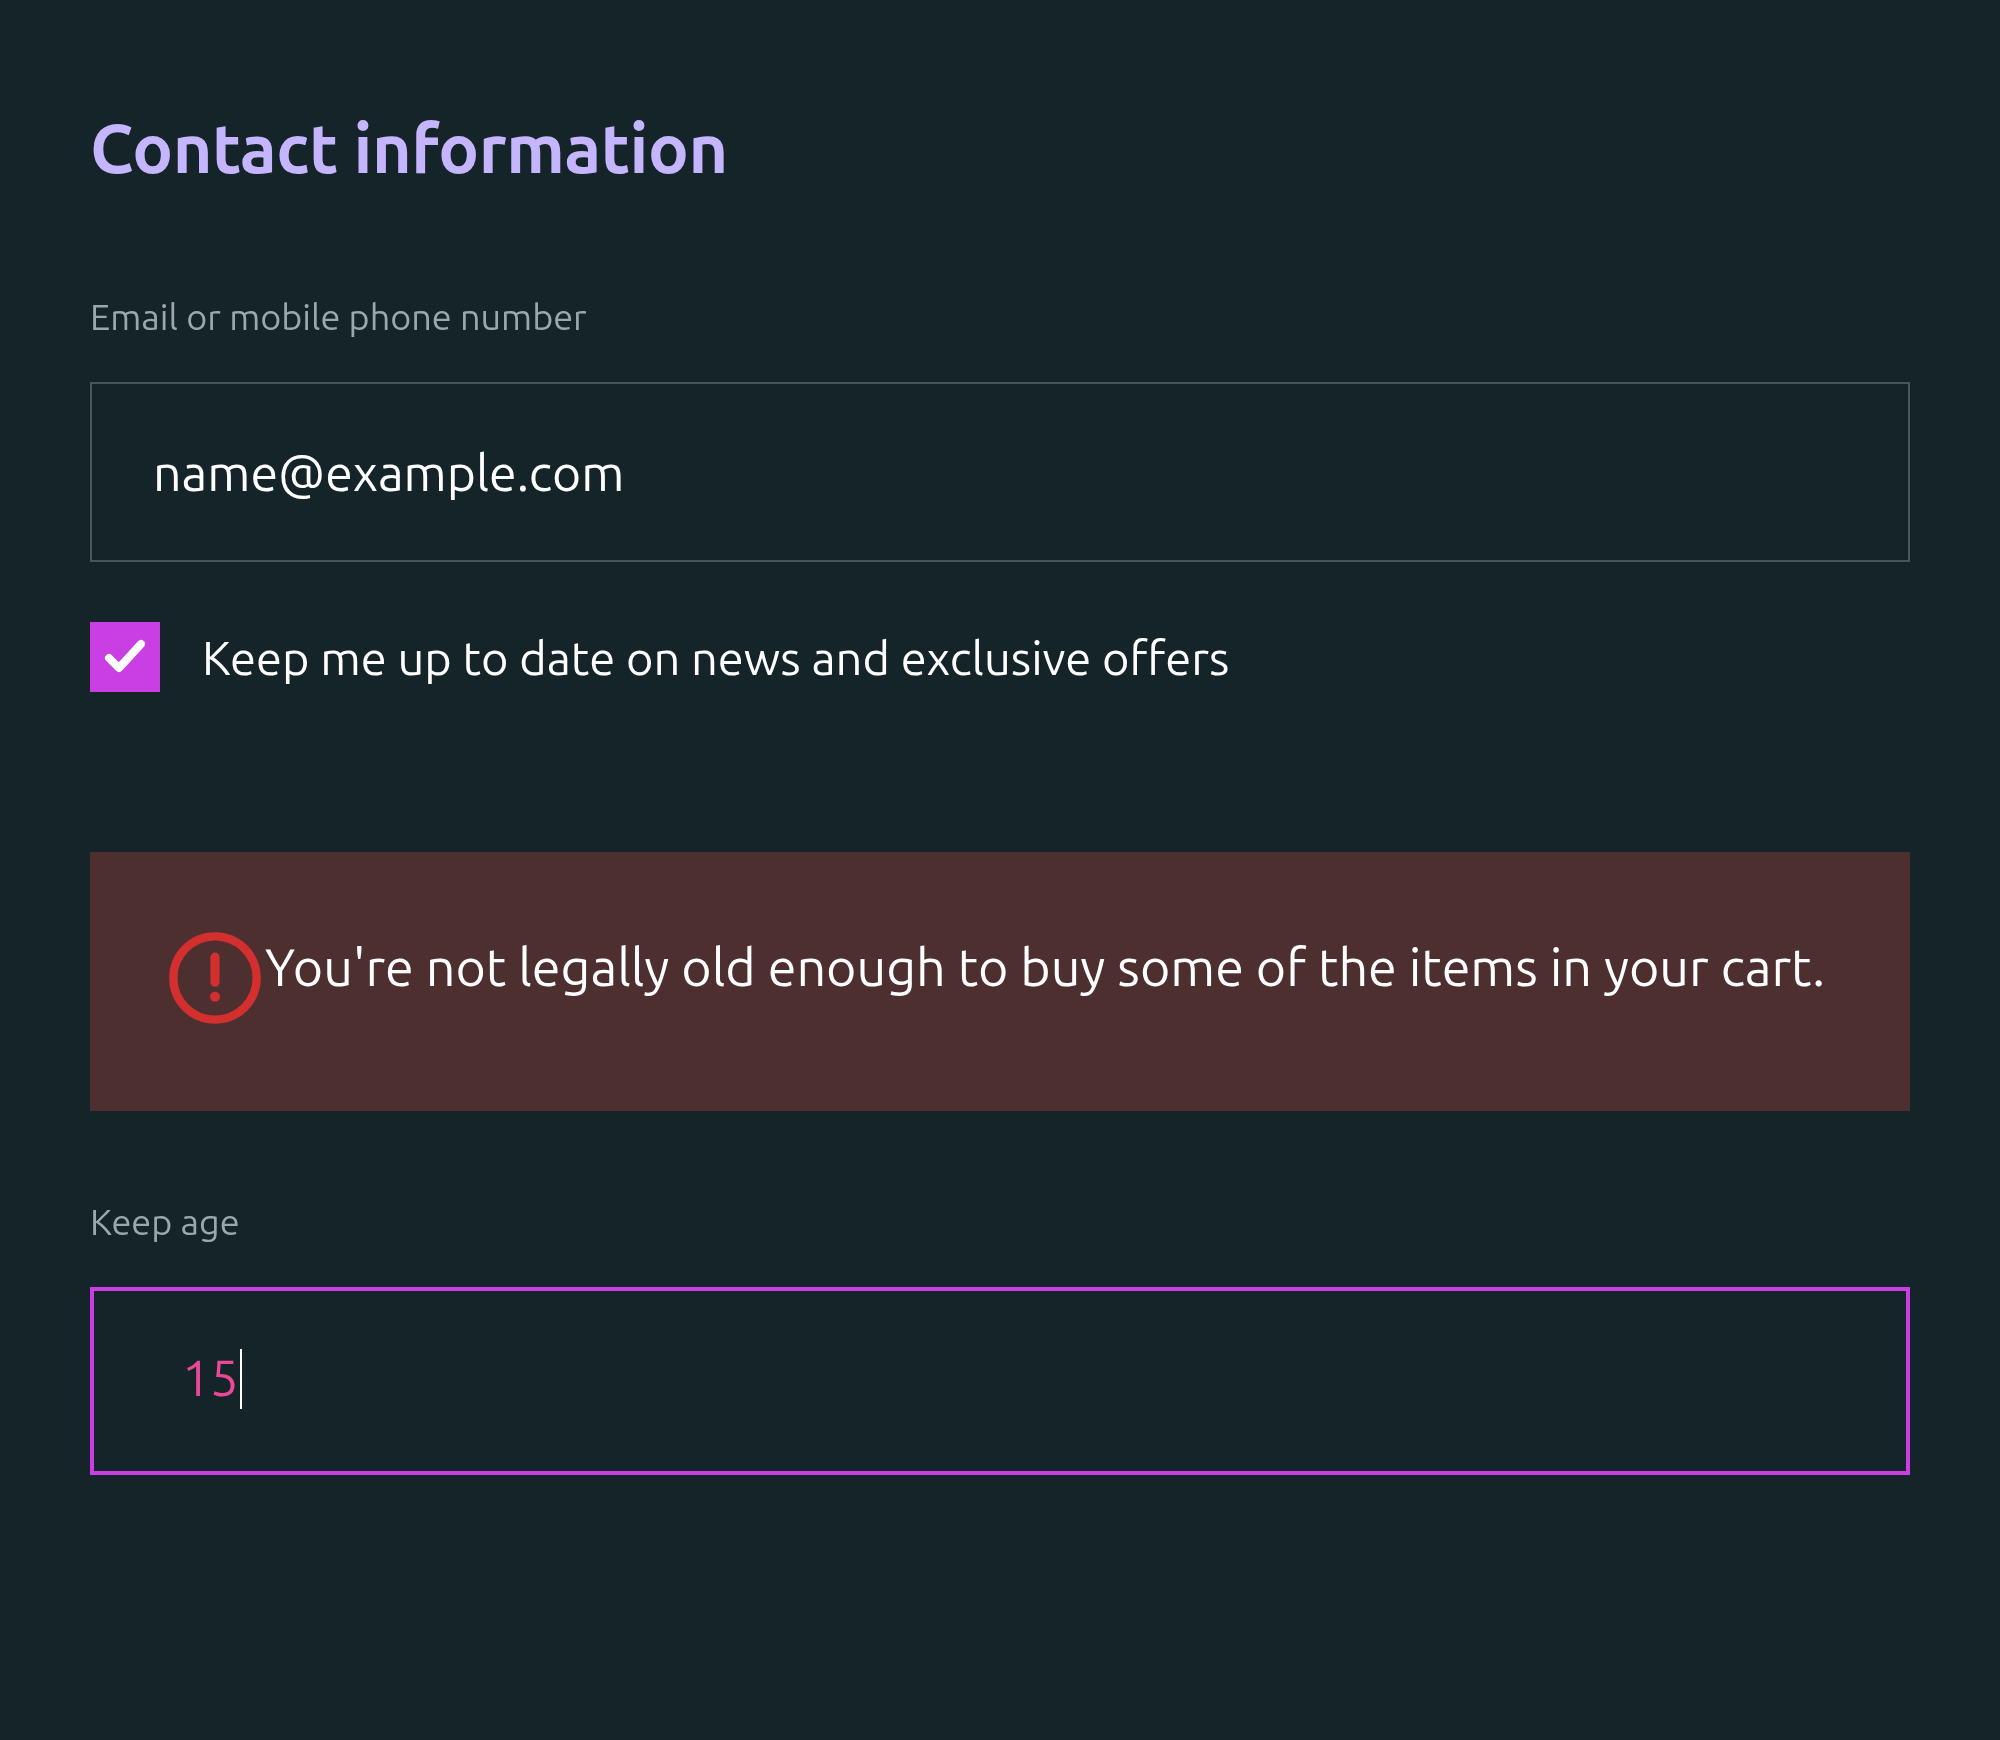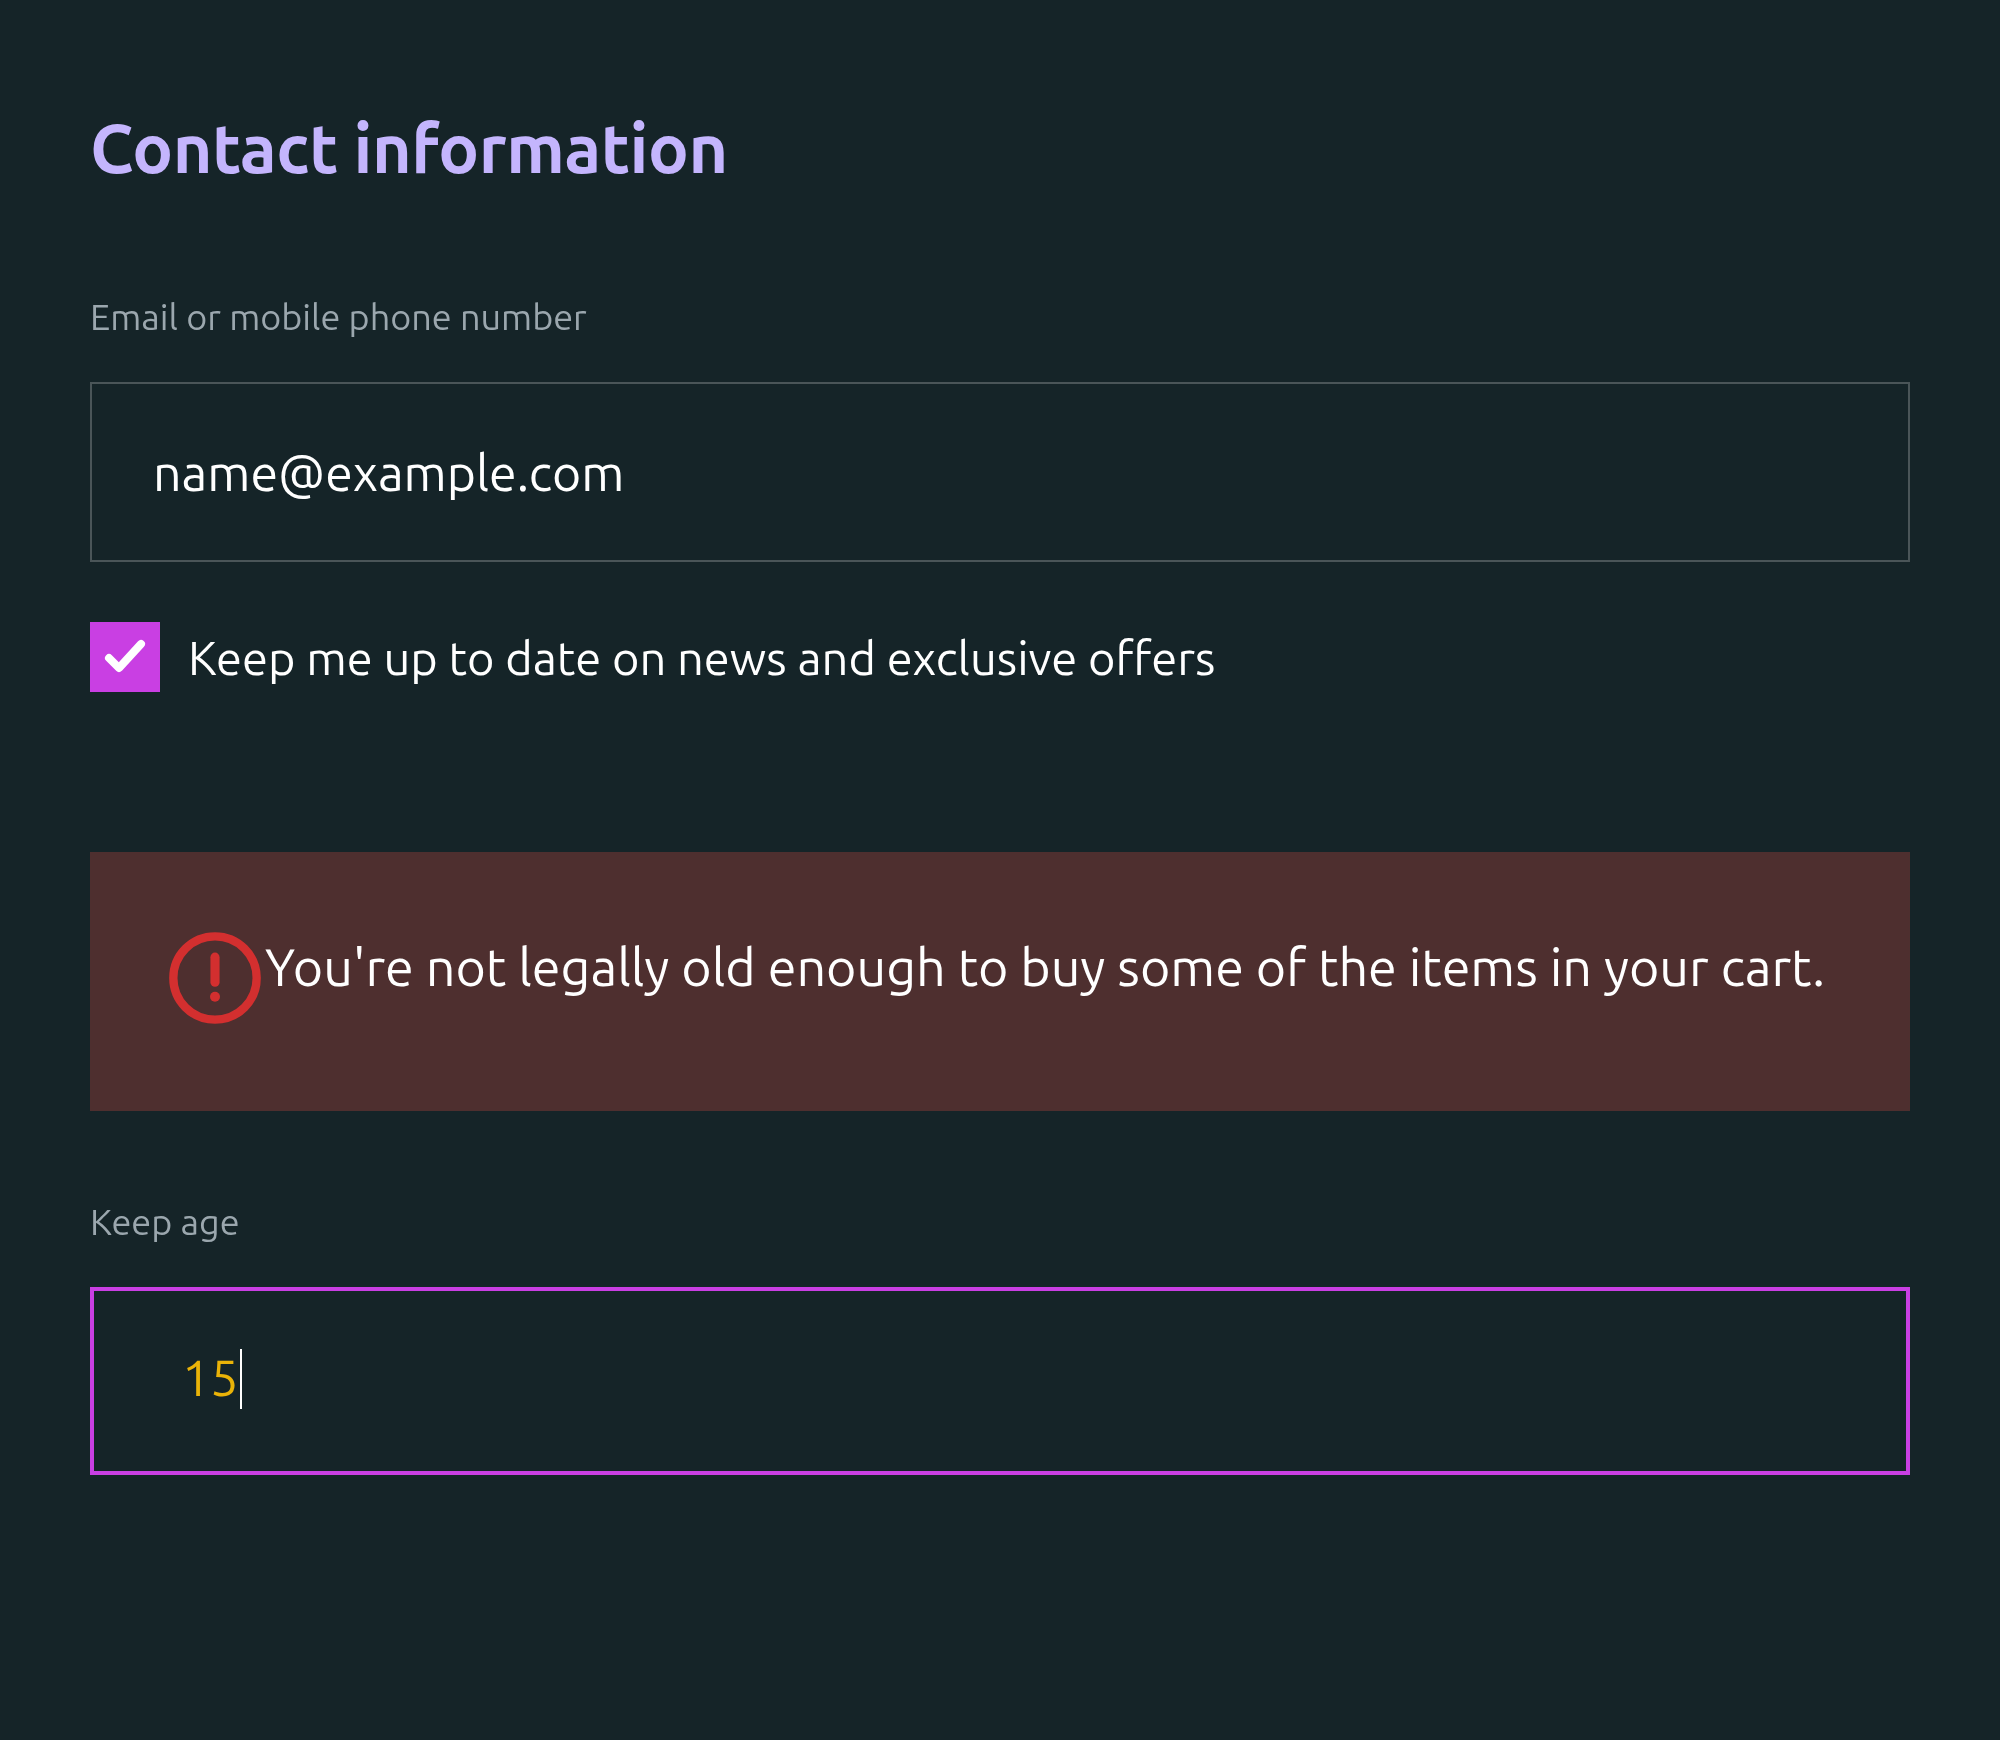--- a/index.html
+++ b/index.html
@@ -33,21 +33,21 @@
     border: 2px solid #4a5558;
     color: #ffffff;
     font-size: 50px;
     padding: 60px 61px;
     font-family: inherit;
     outline: none;
   }
   .checkbox-row {
     display: flex;
     align-items: center;
-    gap: 28px;
+    gap: 42px;
     margin-top: 60px;
   }
   .checkbox {
     width: 70px;
     height: 70px;
     background: #c93fe3;
     display: flex;
     align-items: center;
     justify-content: center;
     flex-shrink: 0;
@@ -91,21 +91,21 @@
     vertical-align: middle;
     margin-left: 2px;
     position: relative;
     top: -4px;
   }
   .input-display {
     width: 100%;
     border: 4px solid #c93fe3;
     padding: 58px 88px;
     font-size: 50px;
-    color: #eab308;
+    color: #ec4899;
     background: transparent;
   }
 </style>
 </head>
 <body>
 
 <h1 class="section-title">Contact information</h1>
 
 <div>
   <div class="field-label">Email or mobile phone number</div>

